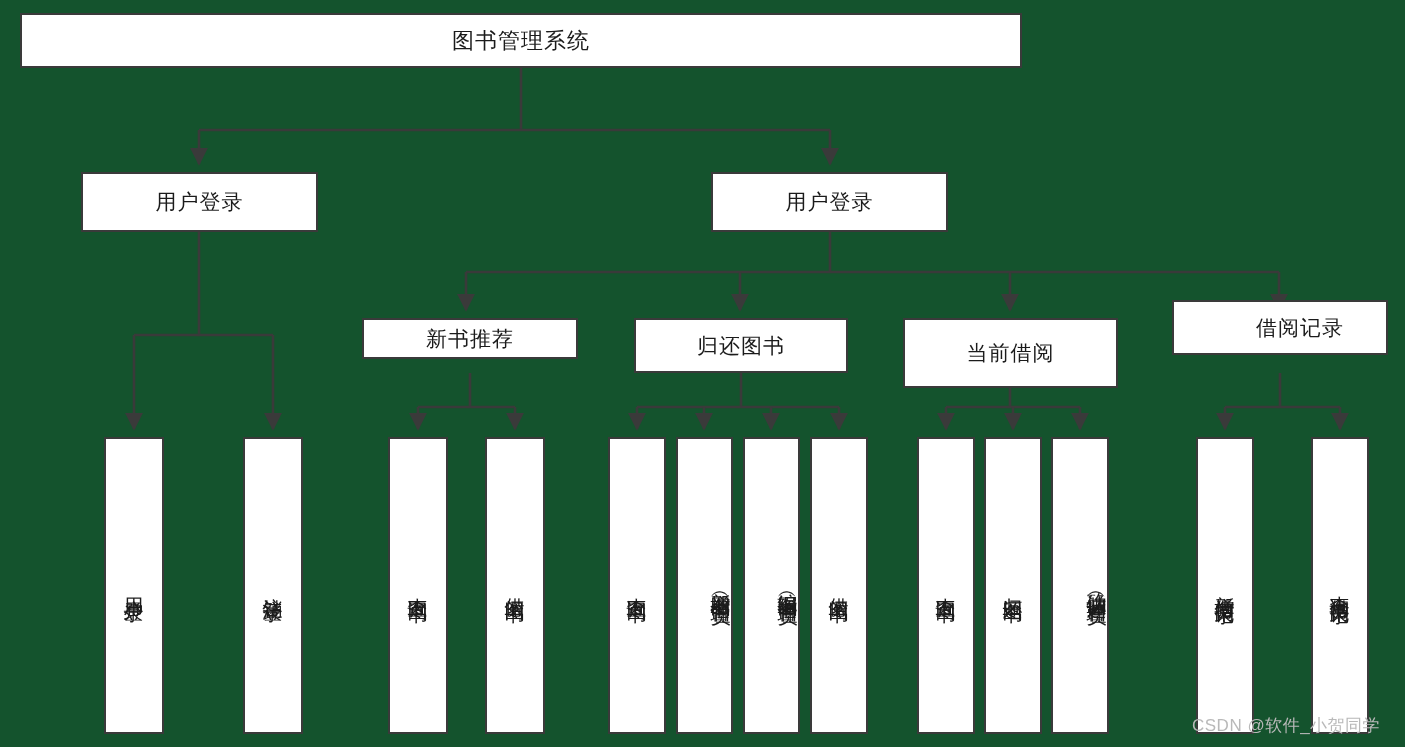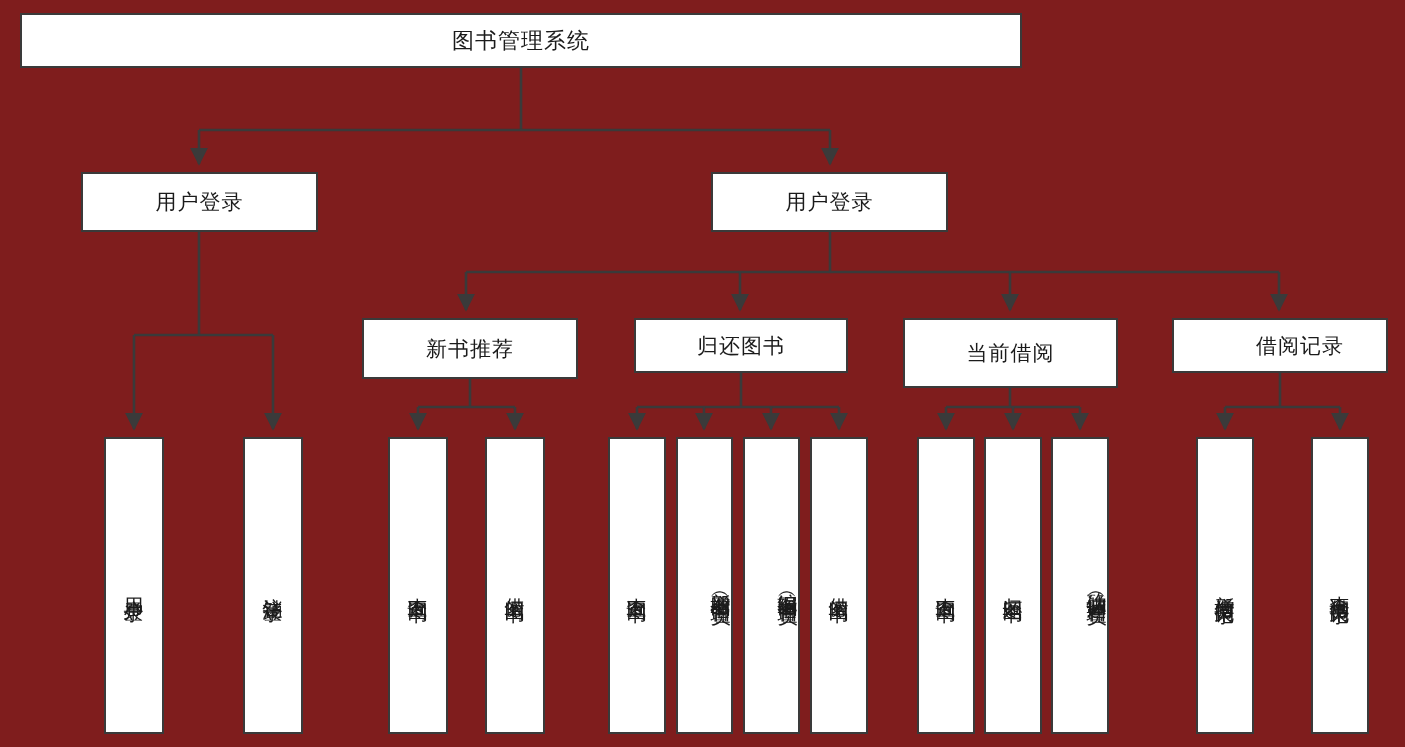--- a/index.html
+++ b/index.html
@@ -7,21 +7,21 @@
     padding: 0;
     background: #ffffff;
   }
   body {
     font-family: "Liberation Sans", "DejaVu Sans", sans-serif;
   }
   #canvas {
     position: relative;
     width: 1405px;
     height: 747px;
-    background: #7f1d1d;
+    background: #14532d;
     overflow: hidden;
     text-decoration: underline;
   }
   .node {
     position: absolute;
     box-sizing: border-box;
     background: #ffffff;
     border: 2px solid #3a3a3a;
     display: flex;
     align-items: center;
@@ -122,30 +122,30 @@
 
   <div id="level2-container">
       <div class="node horizontal" style="left: 81px; top: 172px; width: 237px; height: 60px;">
         <span>用户登录</span>
       </div>
       <div class="node horizontal" style="left: 711px; top: 172px; width: 237px; height: 60px;">
         <span>用户登录</span>
       </div>
     </div>
   <div id="level3-container">
-      <div class="node horizontal" style="left: 362px; top: 318px; width: 216px; height: 61px;">
+      <div class="node horizontal" style="left: 362px; top: 318px; width: 216px; height: 41px;">
         <span>新书推荐</span>
       </div>
       <div class="node horizontal" style="left: 634px; top: 318px; width: 214px; height: 55px;">
         <span>归还图书</span>
       </div>
       <div class="node horizontal" style="left: 903px; top: 318px; width: 215px; height: 70px;">
         <span>当前借阅</span>
       </div>
-      <div class="node horizontal" style="left: 1172px; top: 318px; width: 216px; height: 55px; padding-left: 40px;">
+      <div class="node horizontal" style="left: 1172px; top: 300px; width: 216px; height: 55px; padding-left: 40px;">
         <span>借阅记录</span>
       </div>
     </div>
   <div id="leaves-container">
       <div class="node vertical" style="left: 104px; top: 437px; width: 60px; height: 297px;">
         <span>用户登录</span>
       </div>
       <div class="node vertical" style="left: 243px; top: 437px; width: 60px; height: 297px;">
         <span>注销登录</span>
       </div>
@@ -177,13 +177,14 @@
         <span>确认归还（管理员）</span>
       </div>
       <div class="node vertical" style="left: 1196px; top: 437px; width: 58px; height: 297px;">
         <span>新增借阅记录</span>
       </div>
       <div class="node vertical" style="left: 1311px; top: 437px; width: 58px; height: 297px;">
         <span>查询借阅记录</span>
       </div>
     </div>
 
+  <div class="watermark" style="left: 1192px; top: 714px;">CSDN @软件_小贺同学</div>
 </div>
 
 </body></html>

